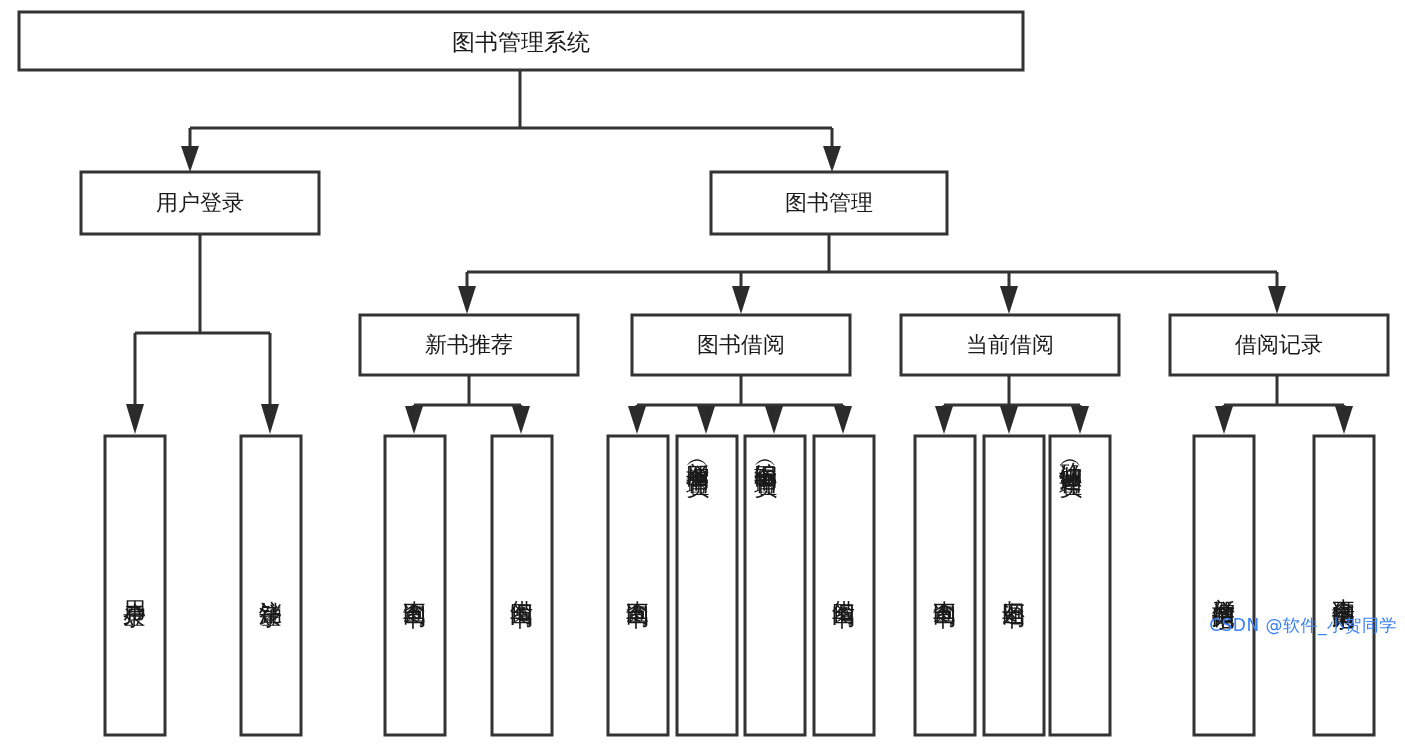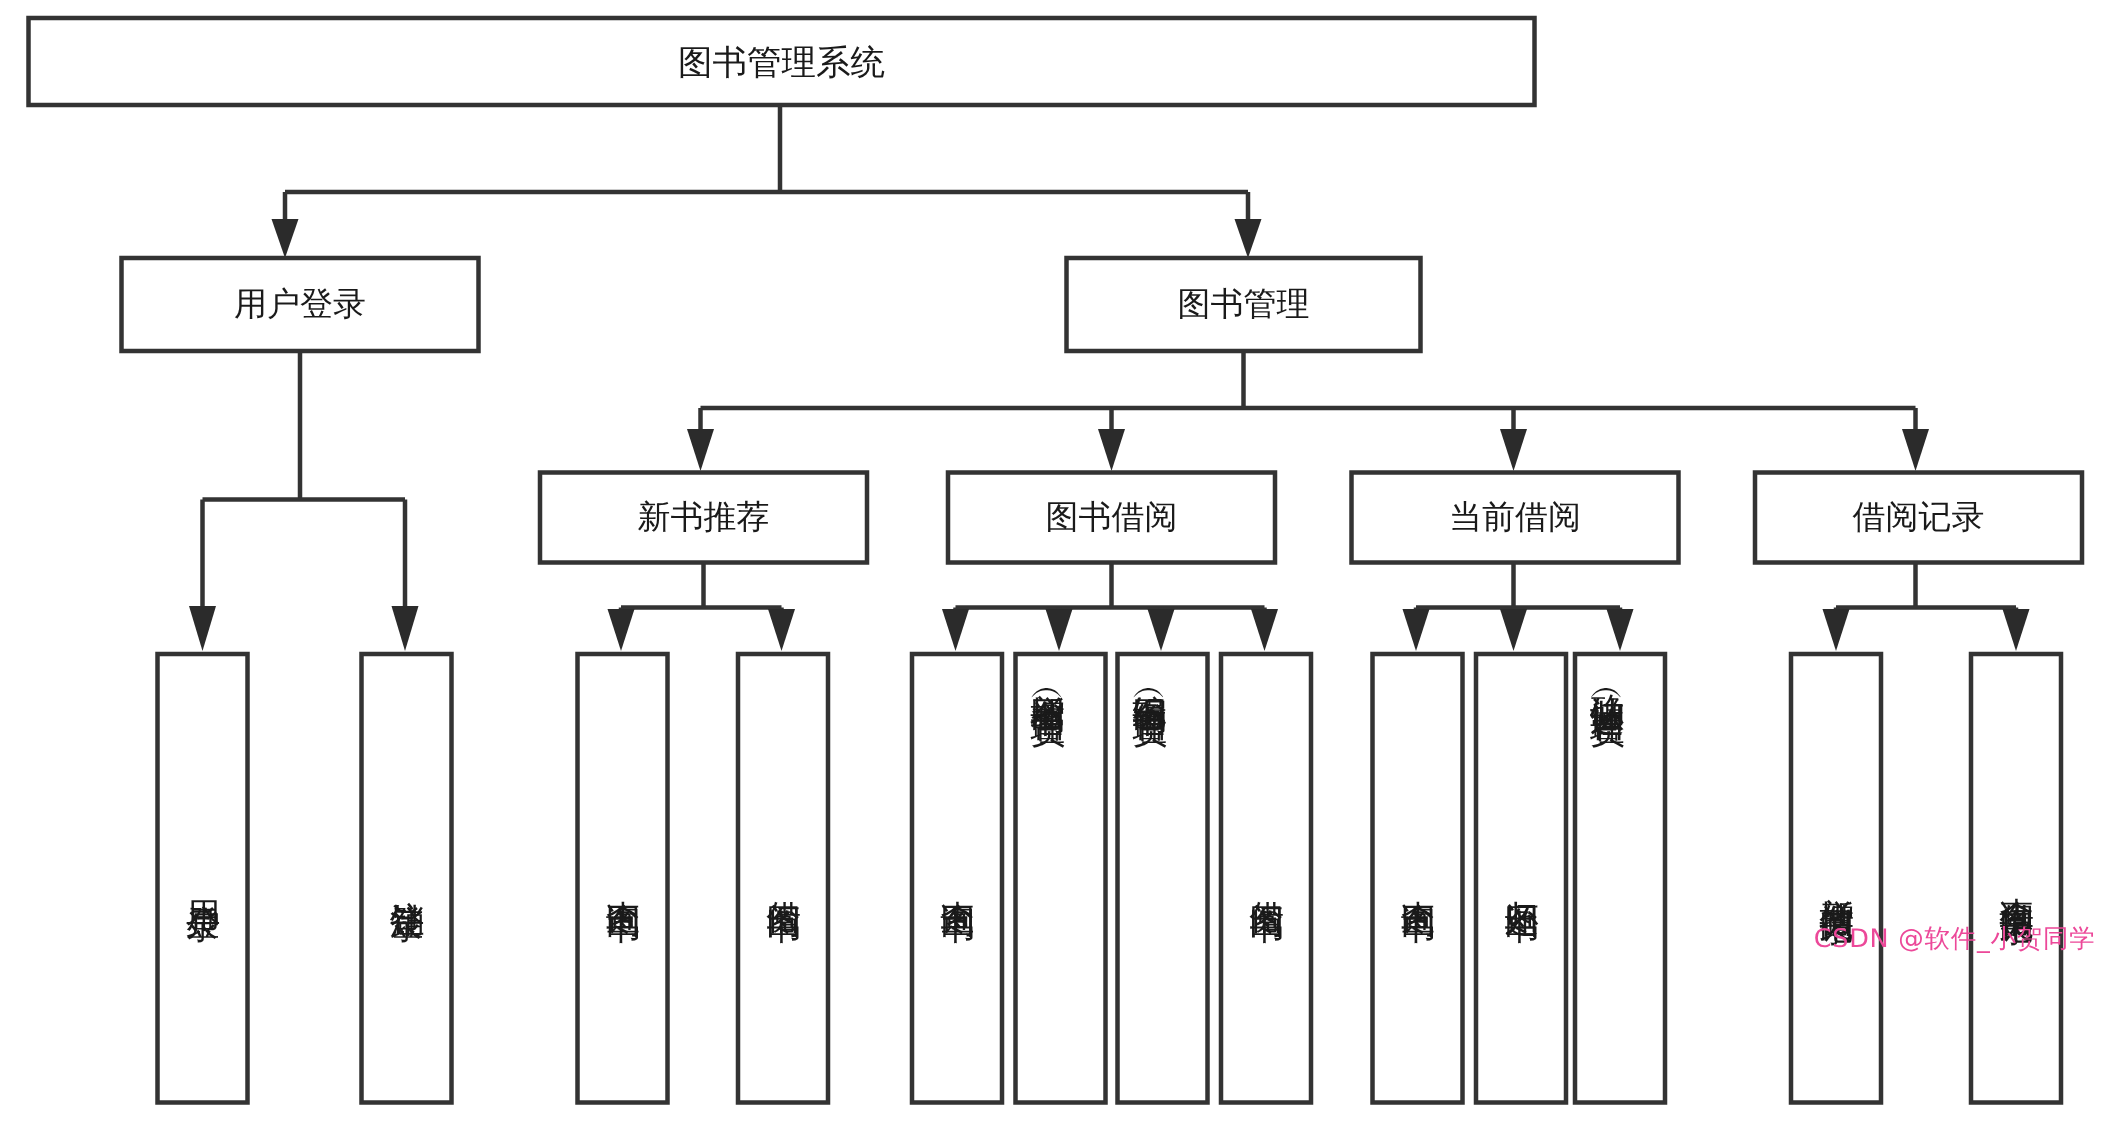--- a/index.html
+++ b/index.html
@@ -57,21 +57,21 @@
     text-orientation: upright;
     letter-spacing: 2px;
     text-anchor: middle;
   }
   .watermark {
     position: absolute;
     right: 8px;
     bottom: 6px;
     font-family: "DejaVu Sans", "Liberation Sans", sans-serif;
     font-size: 17px;
-    color: #ec4899;
+    color: #3b82f6;
     letter-spacing: 0.5px;
     white-space: nowrap;
     pointer-events: none;
     text-align: center;
   }
 </style>
 </head>
 <body>
 
 <div id="diagram-root">

